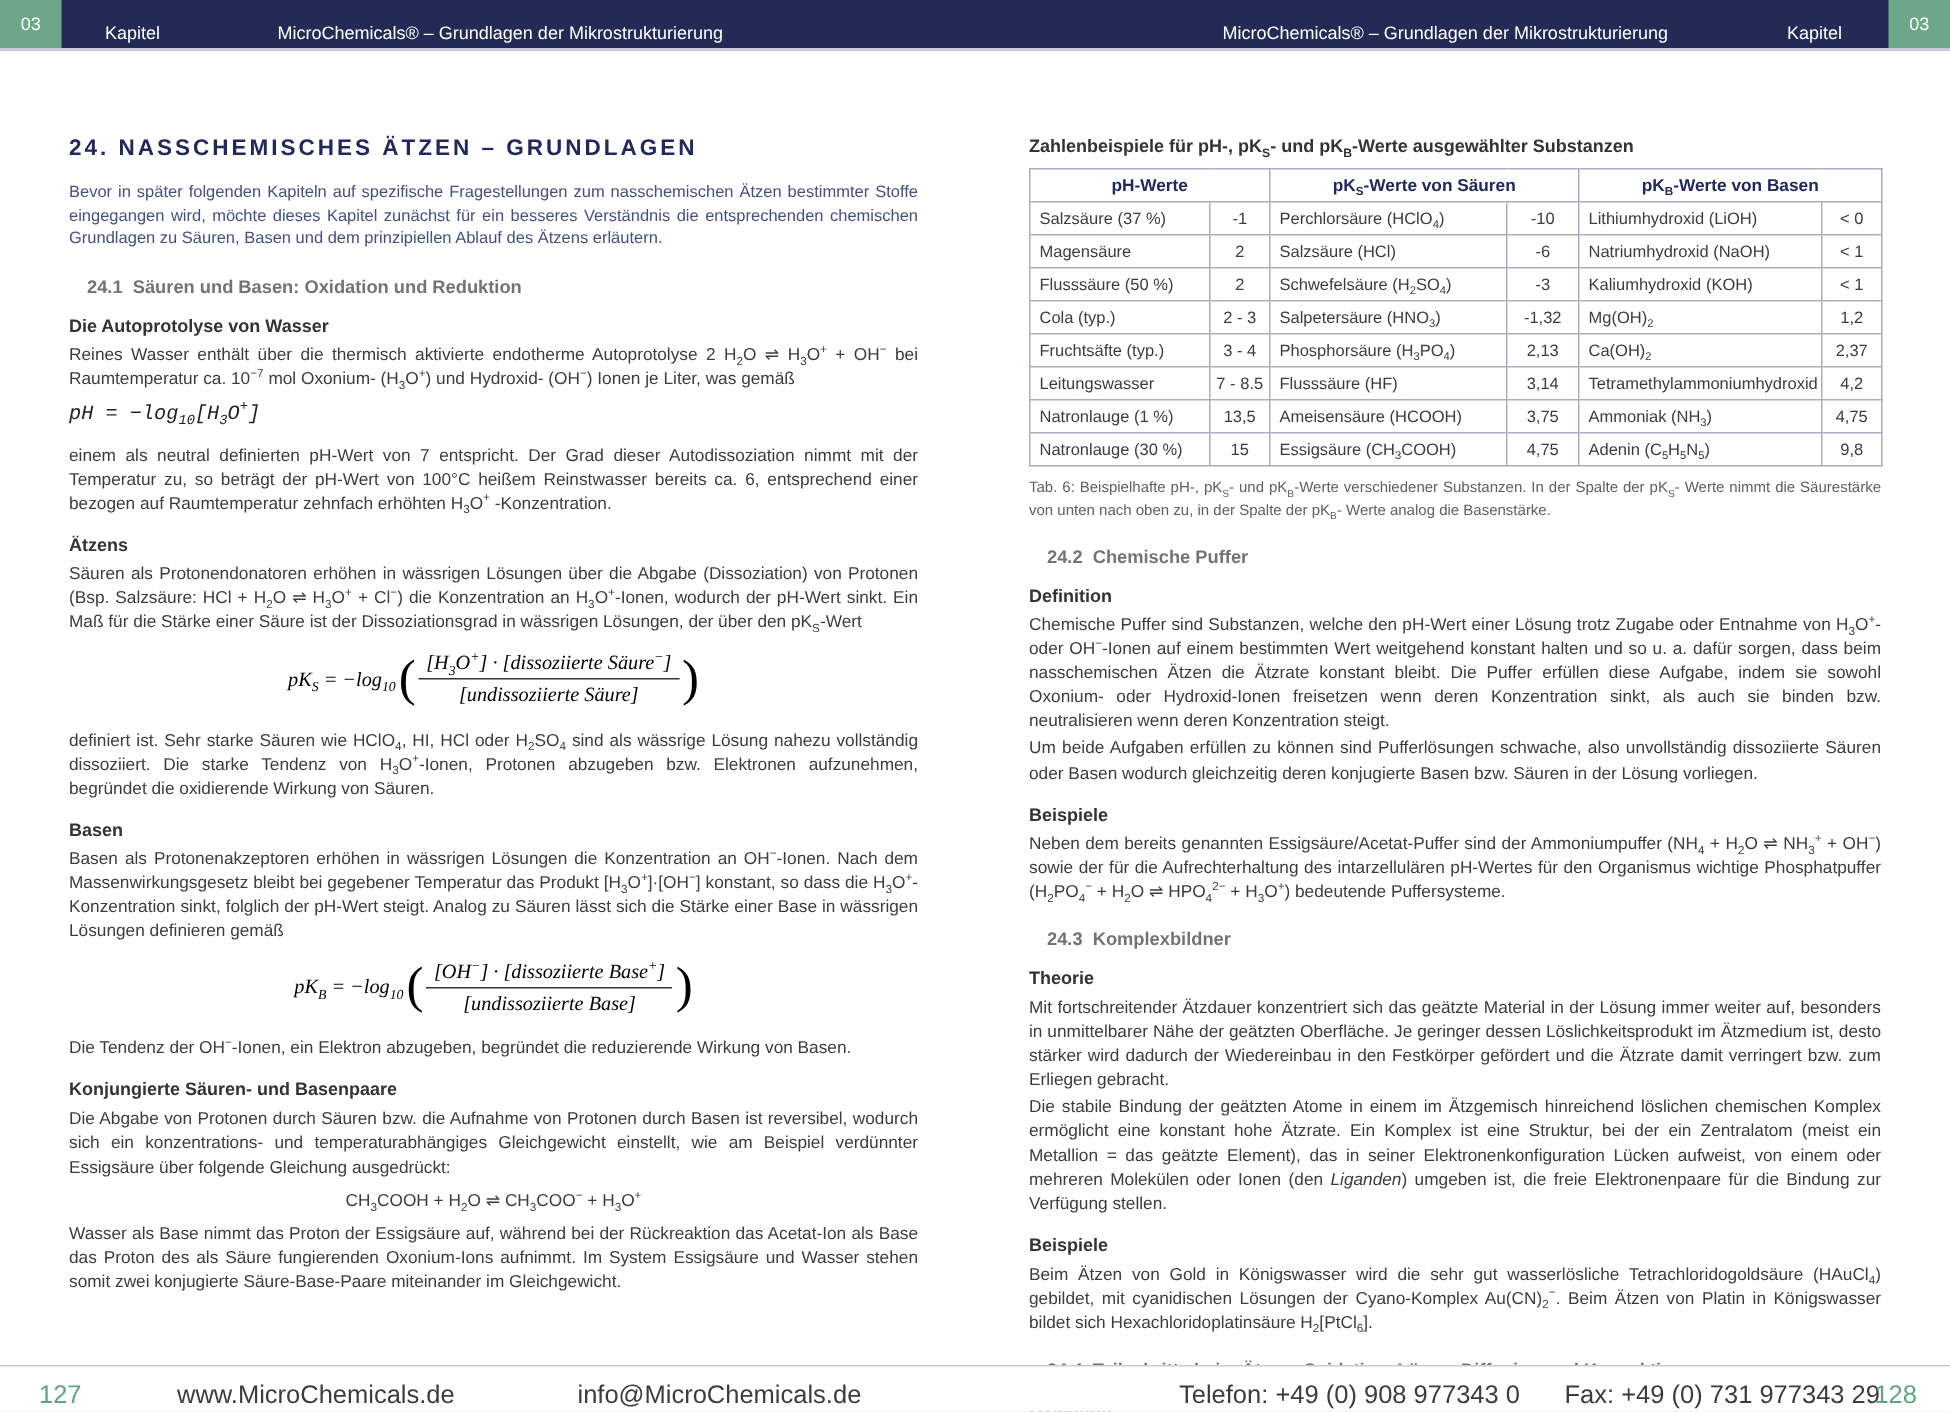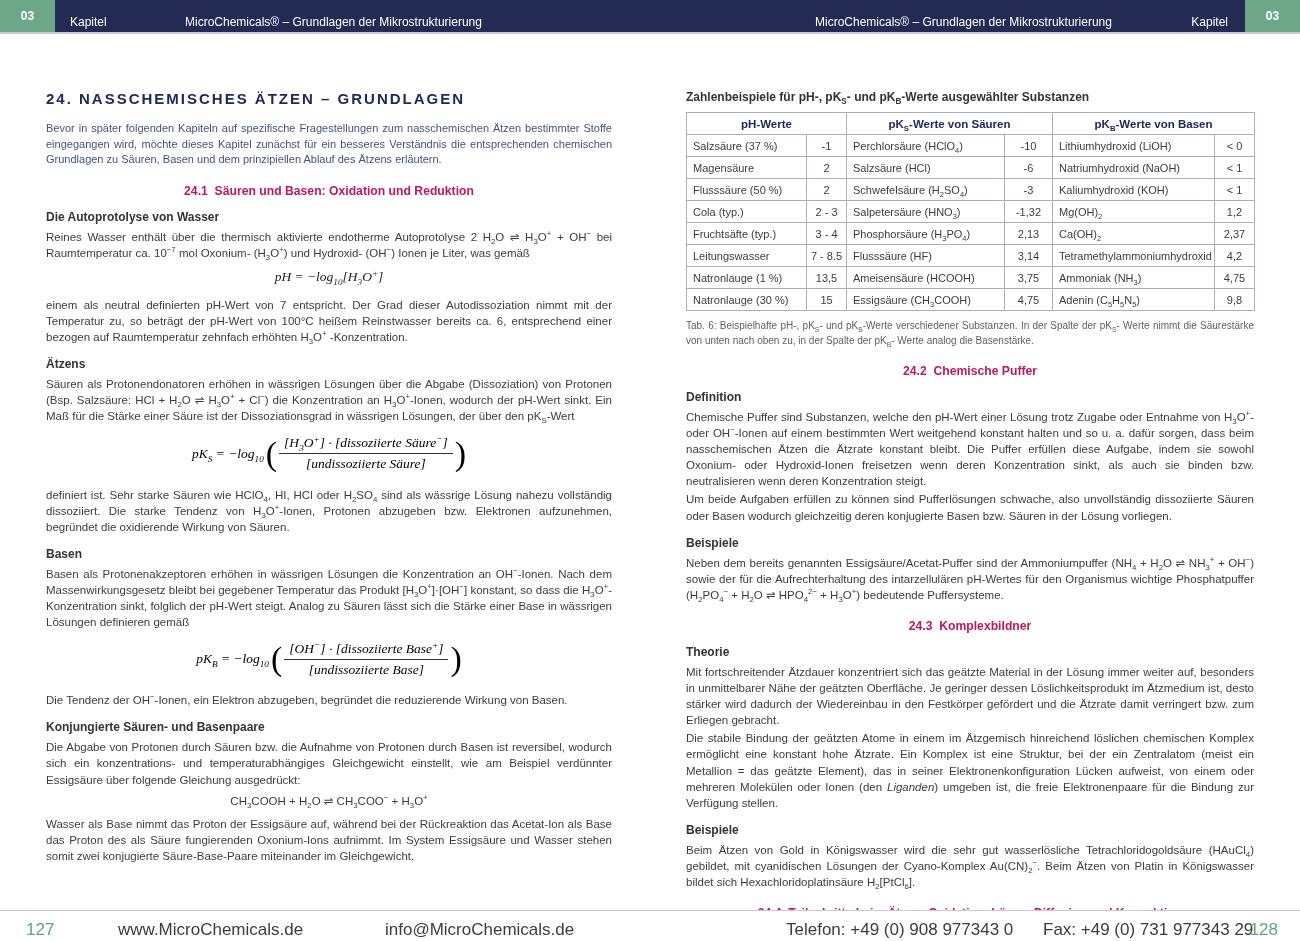--- a/index.html
+++ b/index.html
@@ -6,22 +6,22 @@
   .page {
     position:relative; width:1300px; height:941px; background:#ffffff;
     font-family:"Liberation Sans", sans-serif; color:#3c3c3c; overflow:hidden;
   }
   
   .header {
     position:absolute; top:0; left:0; right:0; height:32px;
     background:#232b54; border-bottom:2px solid #c9cbdd;
   }
   .header .chapnum {
-    position:absolute; top:0; width:55px; height:32px; background:#6ca888;
-    color:#ffffff; font-size:12px; font-weight:700;
+    position:absolute; top:0; width:41px; height:32px; background:#6ca888;
+    color:#ffffff; font-size:12px; font-weight:400;
     display:flex; align-items:center; justify-content:center;
   }
   .header .htext {
     position:absolute; top:0; height:44px; display:flex; align-items:center;
     color:#ffffff; font-size:12px; font-weight:400; white-space:nowrap;
   }
   
   .content { position:absolute; top:34px; left:0; right:0; bottom:31px; }
   .col { position:absolute; top:0; }
   .col-left  { left:46px;  width:566px; padding-top:56px; }
@@ -29,34 +29,34 @@
 
   h1.doc-title {
     margin:0 0 14px 0; font-size:15px; font-weight:700; letter-spacing:2px;
     color:#20295a;
   }
   p.intro {
     color:#44517e; font-size:11px; line-height:1.42;
     text-align:justify; margin:0 0 16px 0;
   }
   h2.green {
-    color:#be185d; font-size:12.2px; font-weight:700; margin:16px 0 12px 0;text-align:center;
+    color:#737373; font-size:12.2px; font-weight:700; margin:16px 0 12px 12px;
   }
   h3.sub {
     color:#333333; font-size:12px; font-weight:700; margin:12px 0 5px 0;
   }
   p.body {
     font-size:11.5px; line-height:1.4; text-align:justify; margin:0 0 6px 0;
     color:#3c3c3c;
   }
   sub, sup { font-size:0.68em; line-height:0; }
   
   .formula {
-    font-family:Liberation Serif, serif; font-style:italic; font-size:13.5px;
-    color:#222222; text-align:center; margin:8px 0 12px 0;
+    font-family:Liberation Mono, monospace; font-style:italic; font-size:13.5px;
+    color:#222222; margin:8px 0 12px 0;
   }
   .formula-frac {
     display:flex; align-items:center; justify-content:center; gap:2px;
     font-family:"Liberation Serif", serif; font-style:italic; font-size:13.5px;
     color:#000000; margin:10px 0 14px 0;
   }
   .f-paren { font-size:34px; font-weight:300; font-style:normal; font-family:"Liberation Serif", serif; }
   .f-frac { display:inline-flex; flex-direction:column; align-items:center; }
   .f-num { padding:0 5px 2px 5px; border-bottom:1px solid #333333; }
   .f-den { padding:2px 5px 0 5px; }

